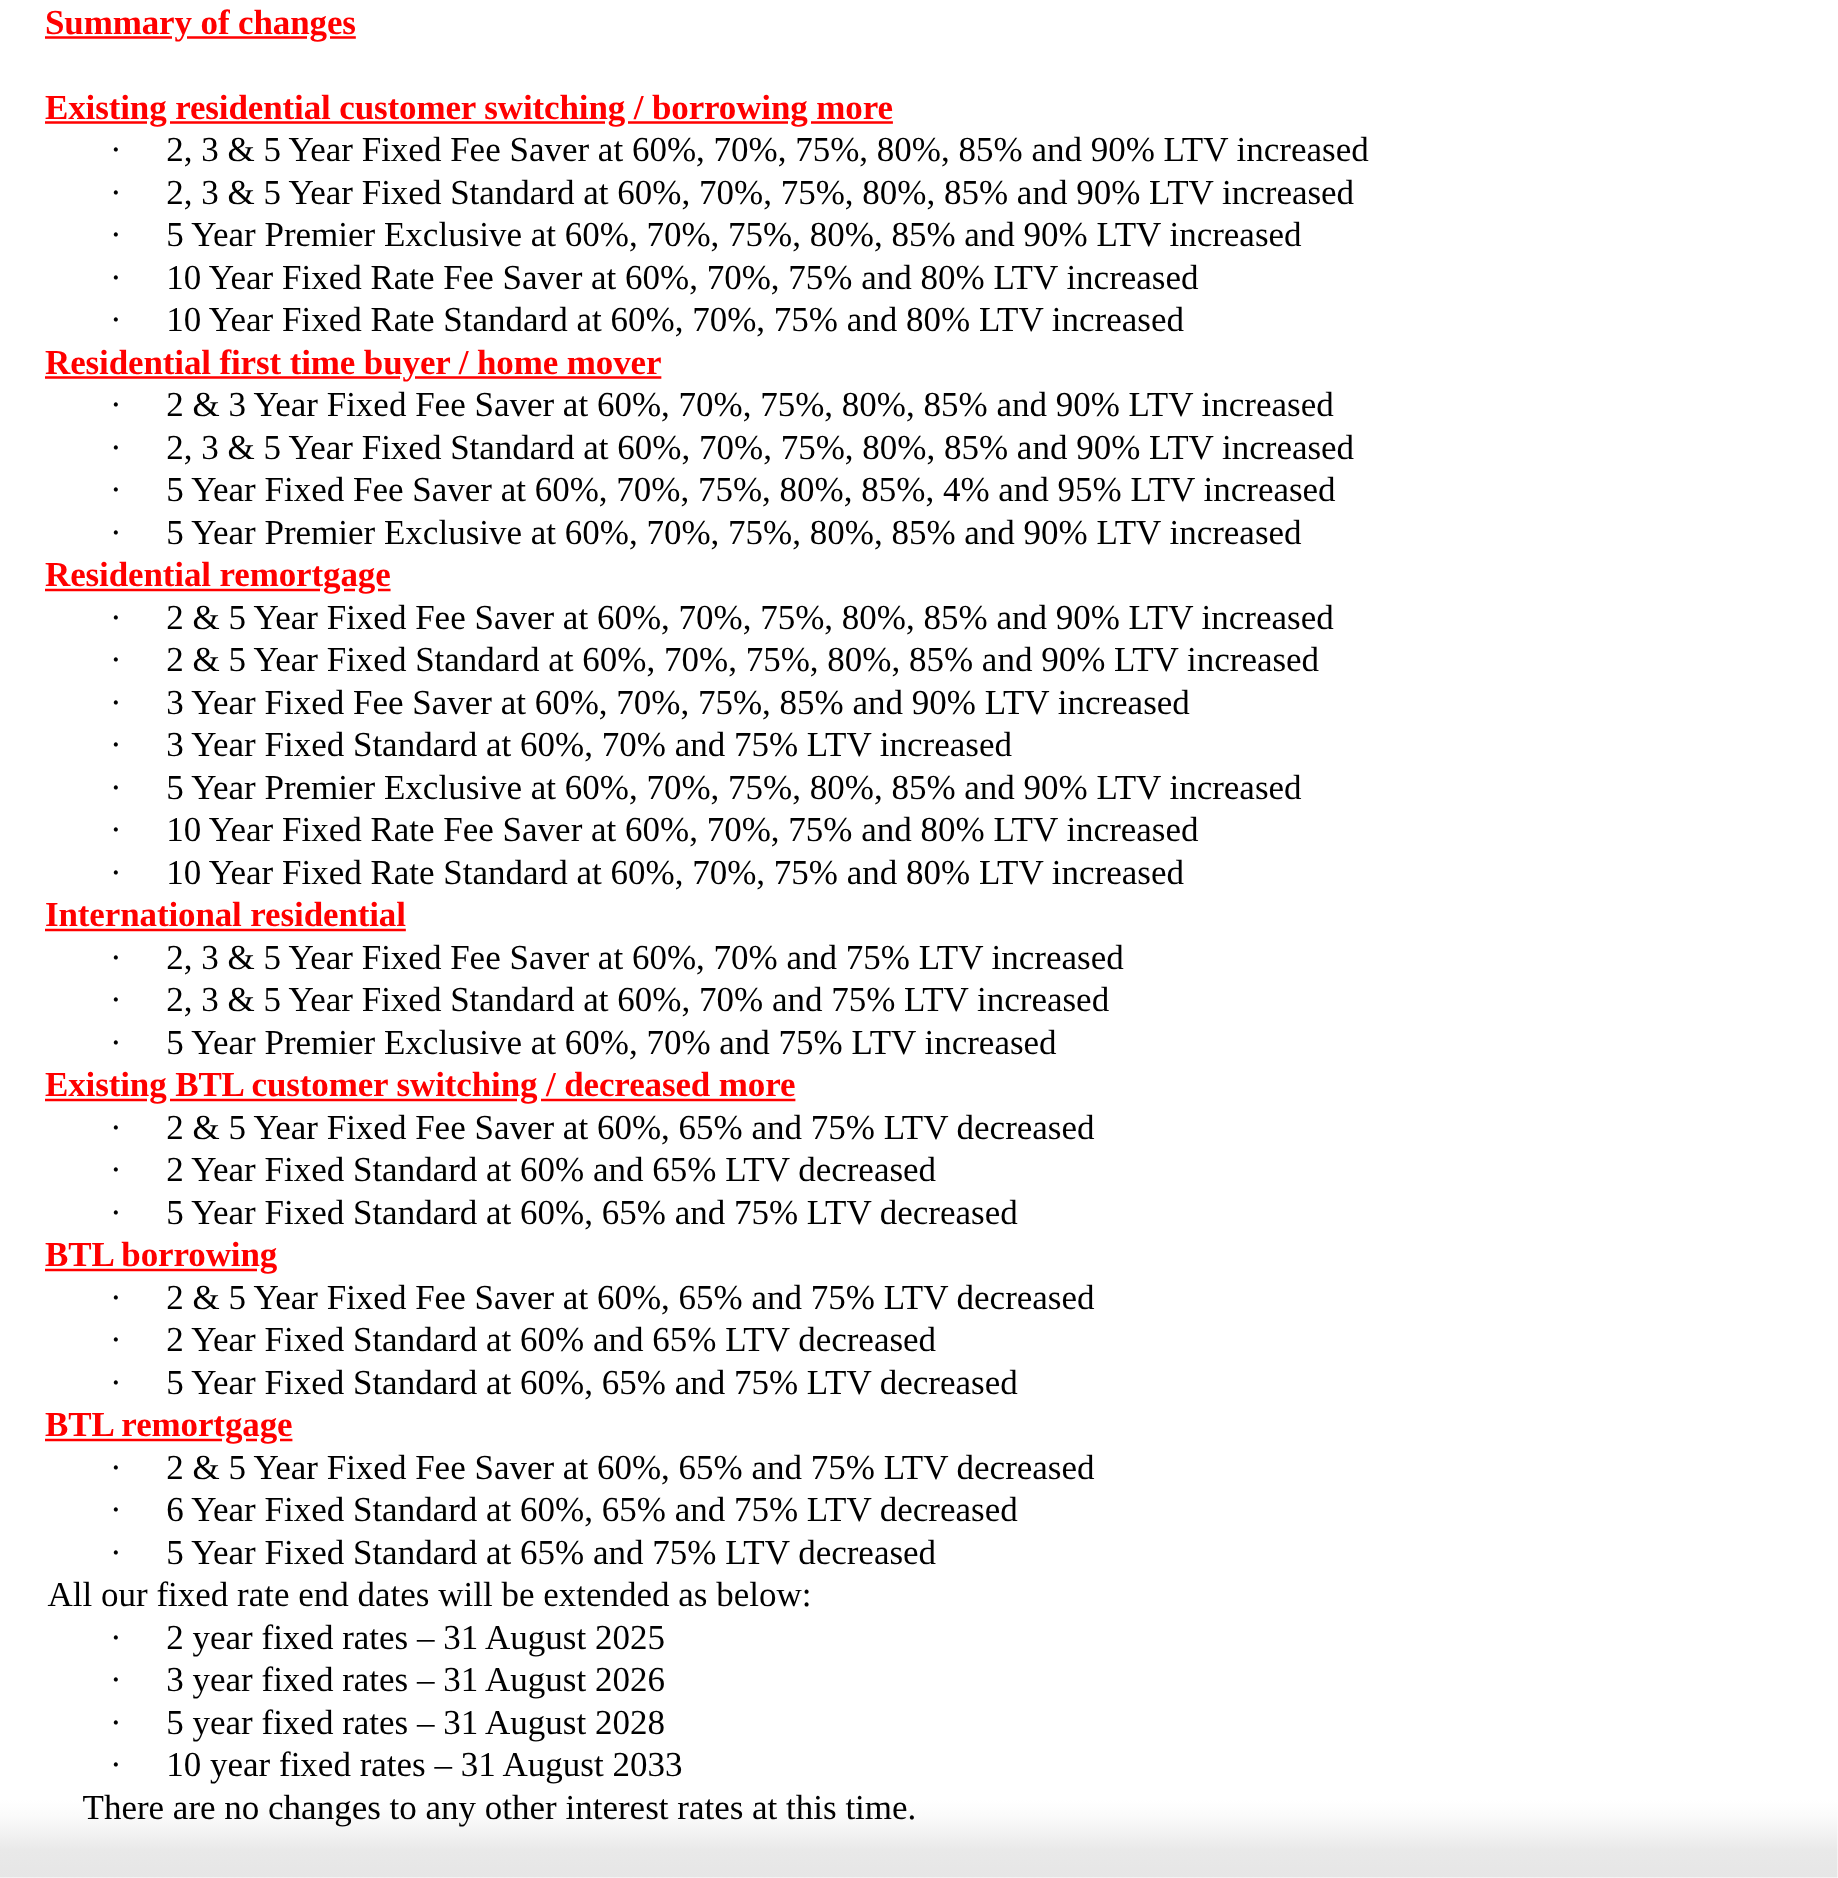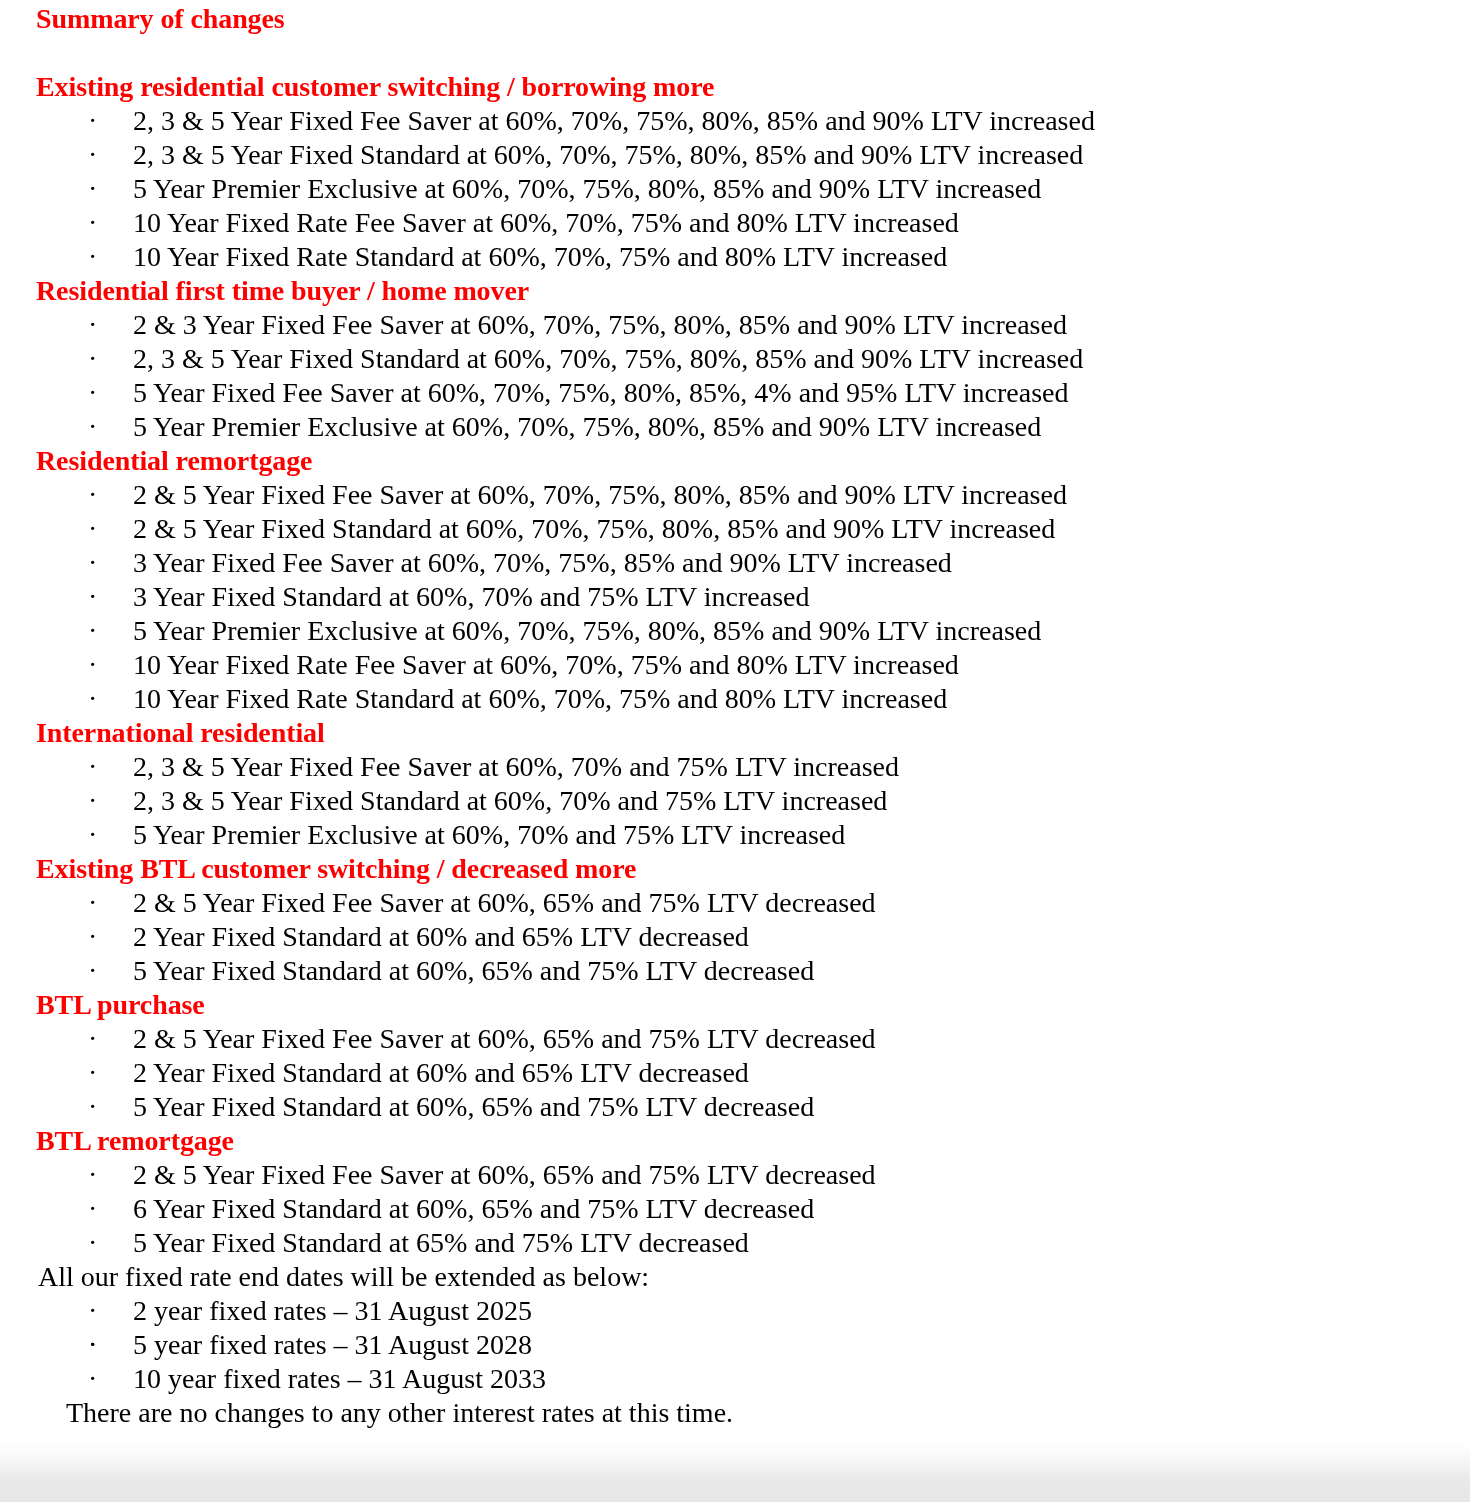--- a/index.html
+++ b/index.html
@@ -35,20 +35,21 @@
   }
   .section-heading {
     color: #FF0000;
     font-weight: bold;
     font-size: 28px;
     line-height: 34px;
     margin: 0;
     padding-left: 36px;
     white-space: nowrap;
     letter-spacing: -0.1px;
+    text-decoration: underline;
   }
   .spacer-line {
     height: 34px;
     line-height: 34px;
     font-size: 28px;
   }
   .bullet-row {
     display: block;
     position: relative;
     font-size: 28px;
@@ -104,28 +105,28 @@
       <div class="bullet-row"><span class="bullet">·</span><span class="bullet-text">10 Year Fixed Rate Fee Saver at 60%, 70%, 75% and 80% LTV increased</span></div>
       <div class="bullet-row"><span class="bullet">·</span><span class="bullet-text">10 Year Fixed Rate Standard at 60%, 70%, 75% and 80% LTV increased</span></div>
       <div class="section-heading">International residential</div>
       <div class="bullet-row"><span class="bullet">·</span><span class="bullet-text">2, 3 &amp; 5 Year Fixed Fee Saver at 60%, 70% and 75% LTV increased</span></div>
       <div class="bullet-row"><span class="bullet">·</span><span class="bullet-text">2, 3 &amp; 5 Year Fixed Standard at 60%, 70% and 75% LTV increased</span></div>
       <div class="bullet-row"><span class="bullet">·</span><span class="bullet-text">5 Year Premier Exclusive at 60%, 70% and 75% LTV increased</span></div>
       <div class="section-heading">Existing BTL customer switching / decreased more</div>
       <div class="bullet-row"><span class="bullet">·</span><span class="bullet-text">2 &amp; 5 Year Fixed Fee Saver at 60%, 65% and 75% LTV decreased</span></div>
       <div class="bullet-row"><span class="bullet">·</span><span class="bullet-text">2 Year Fixed Standard at 60% and 65% LTV decreased</span></div>
       <div class="bullet-row"><span class="bullet">·</span><span class="bullet-text">5 Year Fixed Standard at 60%, 65% and 75% LTV decreased</span></div>
-      <div class="section-heading">BTL purchase</div>
+      <div class="section-heading">BTL borrowing</div>
       <div class="bullet-row"><span class="bullet">·</span><span class="bullet-text">2 &amp; 5 Year Fixed Fee Saver at 60%, 65% and 75% LTV decreased</span></div>
       <div class="bullet-row"><span class="bullet">·</span><span class="bullet-text">2 Year Fixed Standard at 60% and 65% LTV decreased</span></div>
       <div class="bullet-row"><span class="bullet">·</span><span class="bullet-text">5 Year Fixed Standard at 60%, 65% and 75% LTV decreased</span></div>
       <div class="section-heading">BTL remortgage</div>
       <div class="bullet-row"><span class="bullet">·</span><span class="bullet-text">2 &amp; 5 Year Fixed Fee Saver at 60%, 65% and 75% LTV decreased</span></div>
       <div class="bullet-row"><span class="bullet">·</span><span class="bullet-text">6 Year Fixed Standard at 60%, 65% and 75% LTV decreased</span></div>
       <div class="bullet-row"><span class="bullet">·</span><span class="bullet-text">5 Year Fixed Standard at 65% and 75% LTV decreased</span></div>
       <div class="plain-line">All our fixed rate end dates will be extended as below:</div>
       <div class="bullet-row"><span class="bullet">·</span><span class="bullet-text">2 year fixed rates – 31 August 2025</span></div>
-      <div class="bullet-row"><span class="bullet">·</span></div>
+      <div class="bullet-row"><span class="bullet">·</span><span class="bullet-text">3 year fixed rates – 31 August 2026</span></div>
       <div class="bullet-row"><span class="bullet">·</span><span class="bullet-text">5 year fixed rates – 31 August 2028</span></div>
       <div class="bullet-row"><span class="bullet">·</span><span class="bullet-text">10 year fixed rates – 31 August 2033</span></div>
       <div class="plain-line indented">There are no changes to any other interest rates at this time.</div>
     </div>
 </div>
 
 </body></html>

